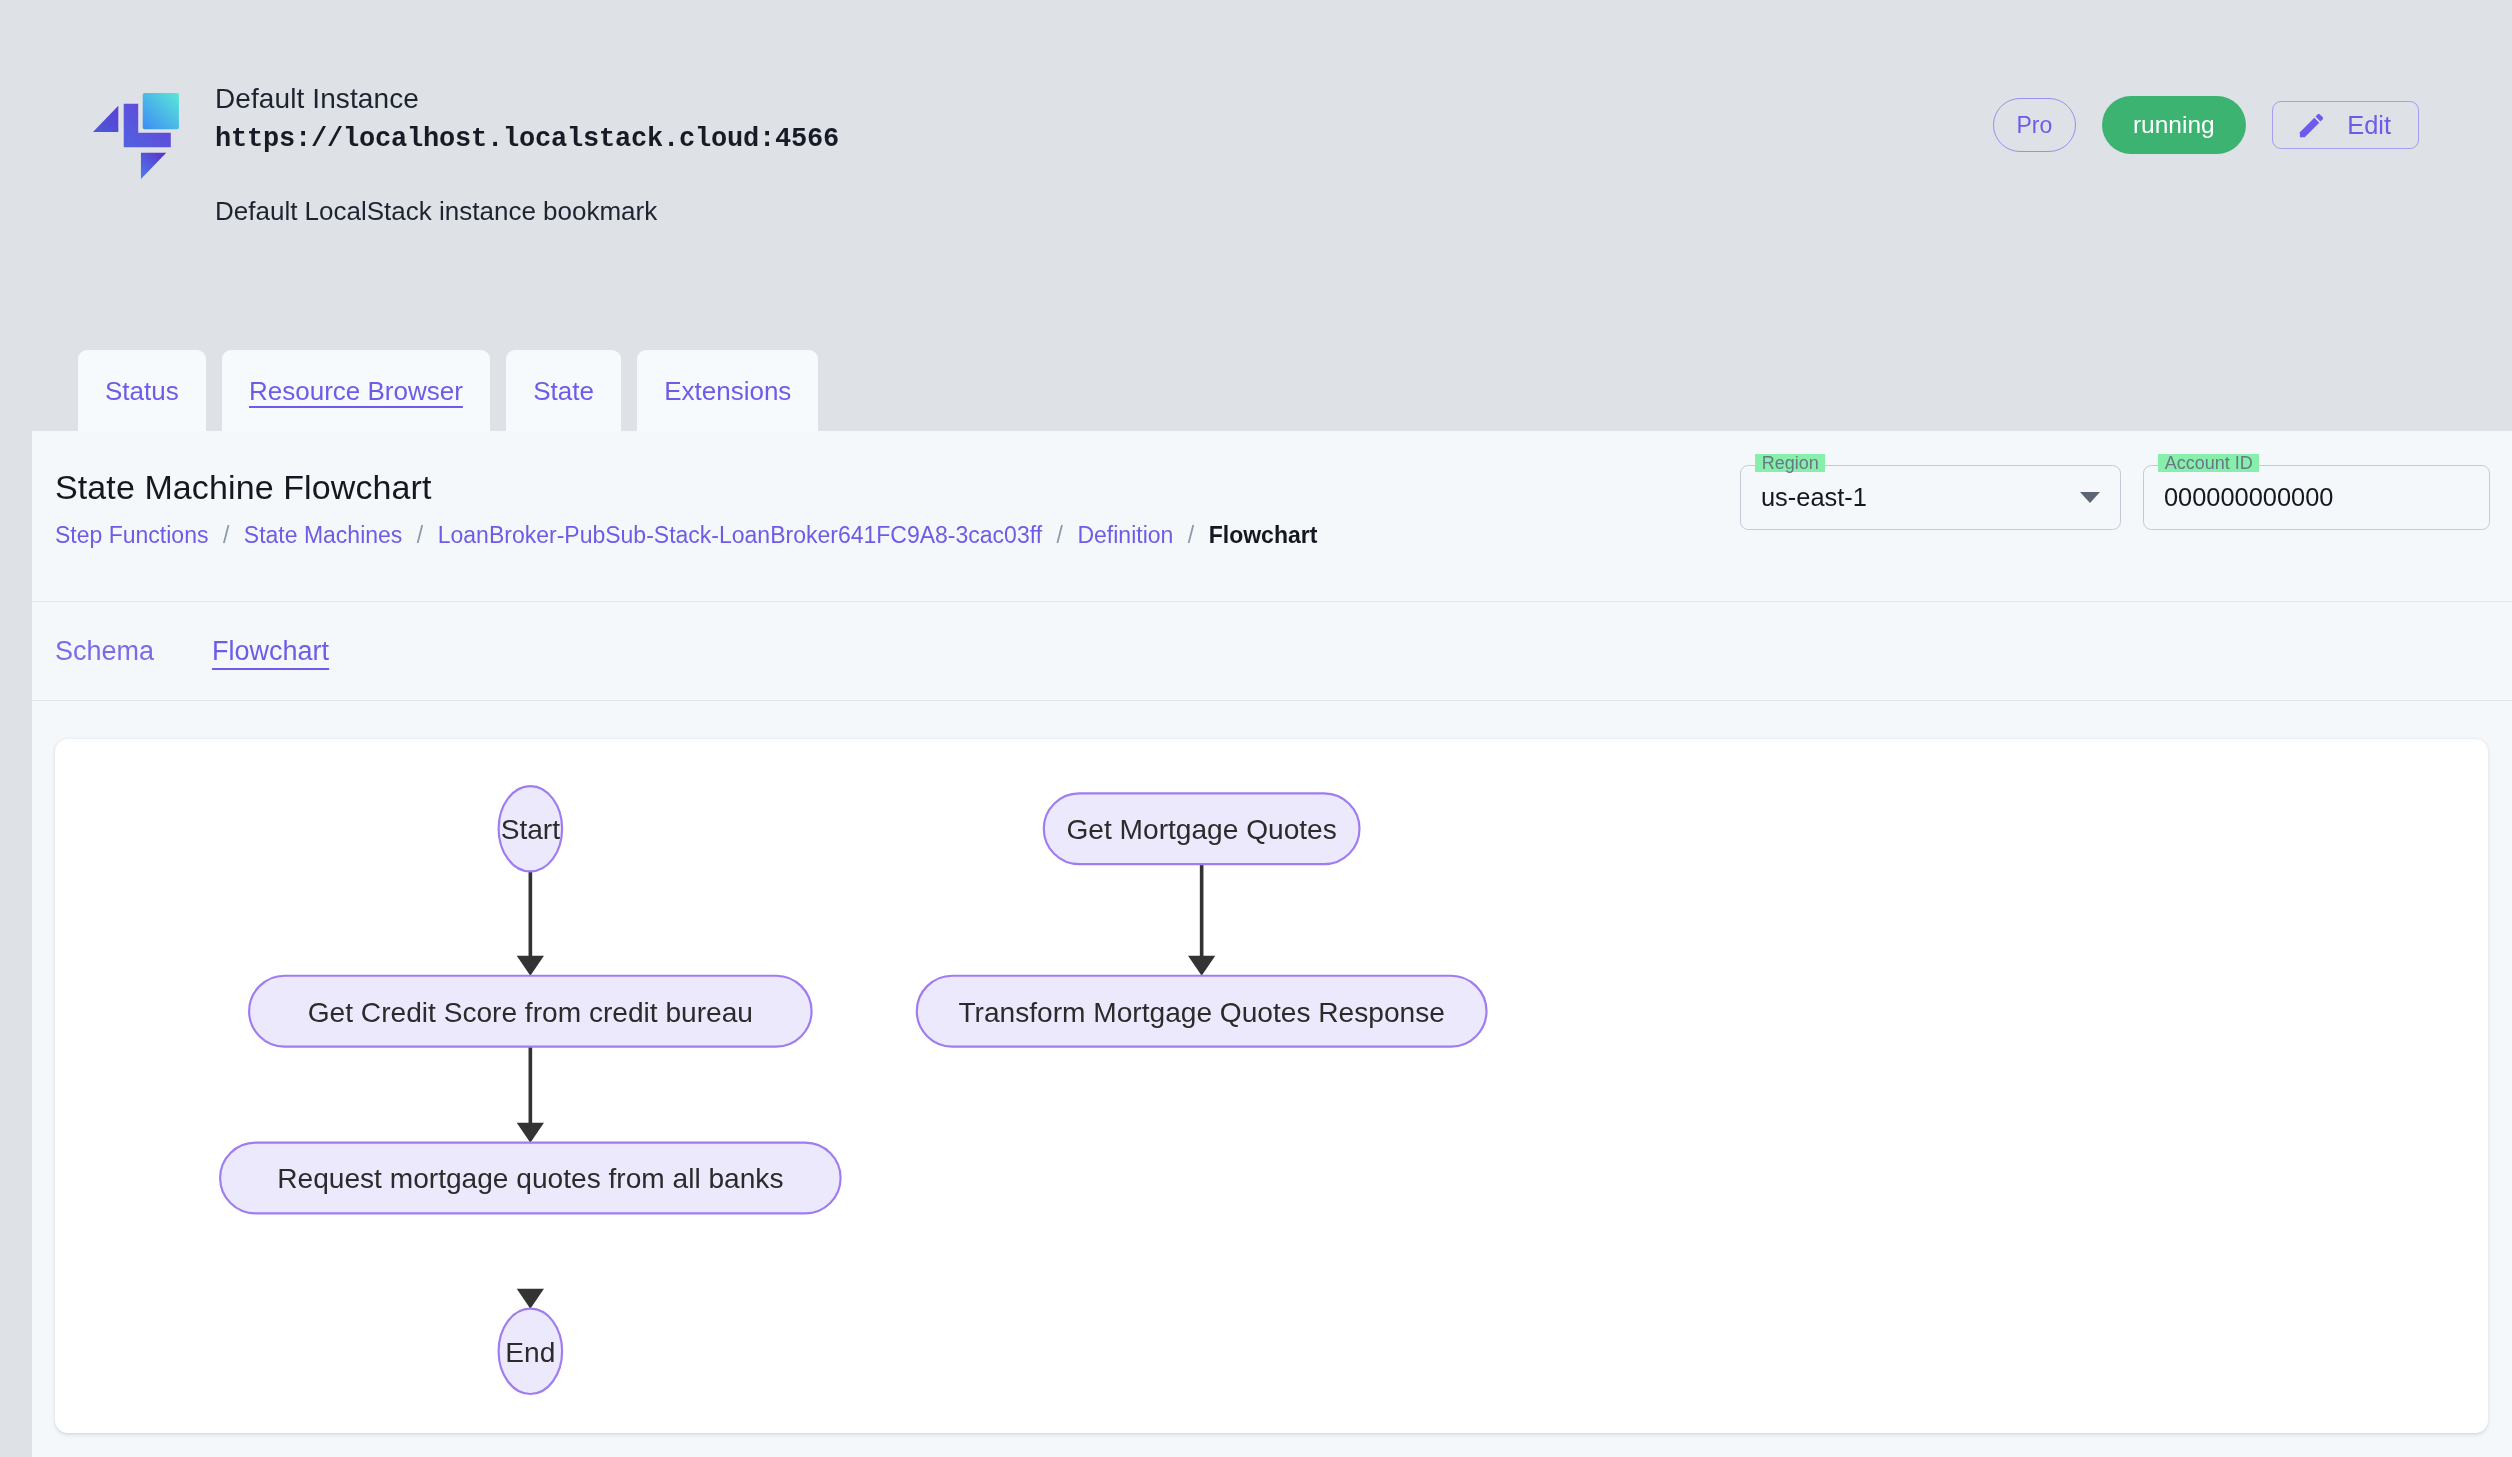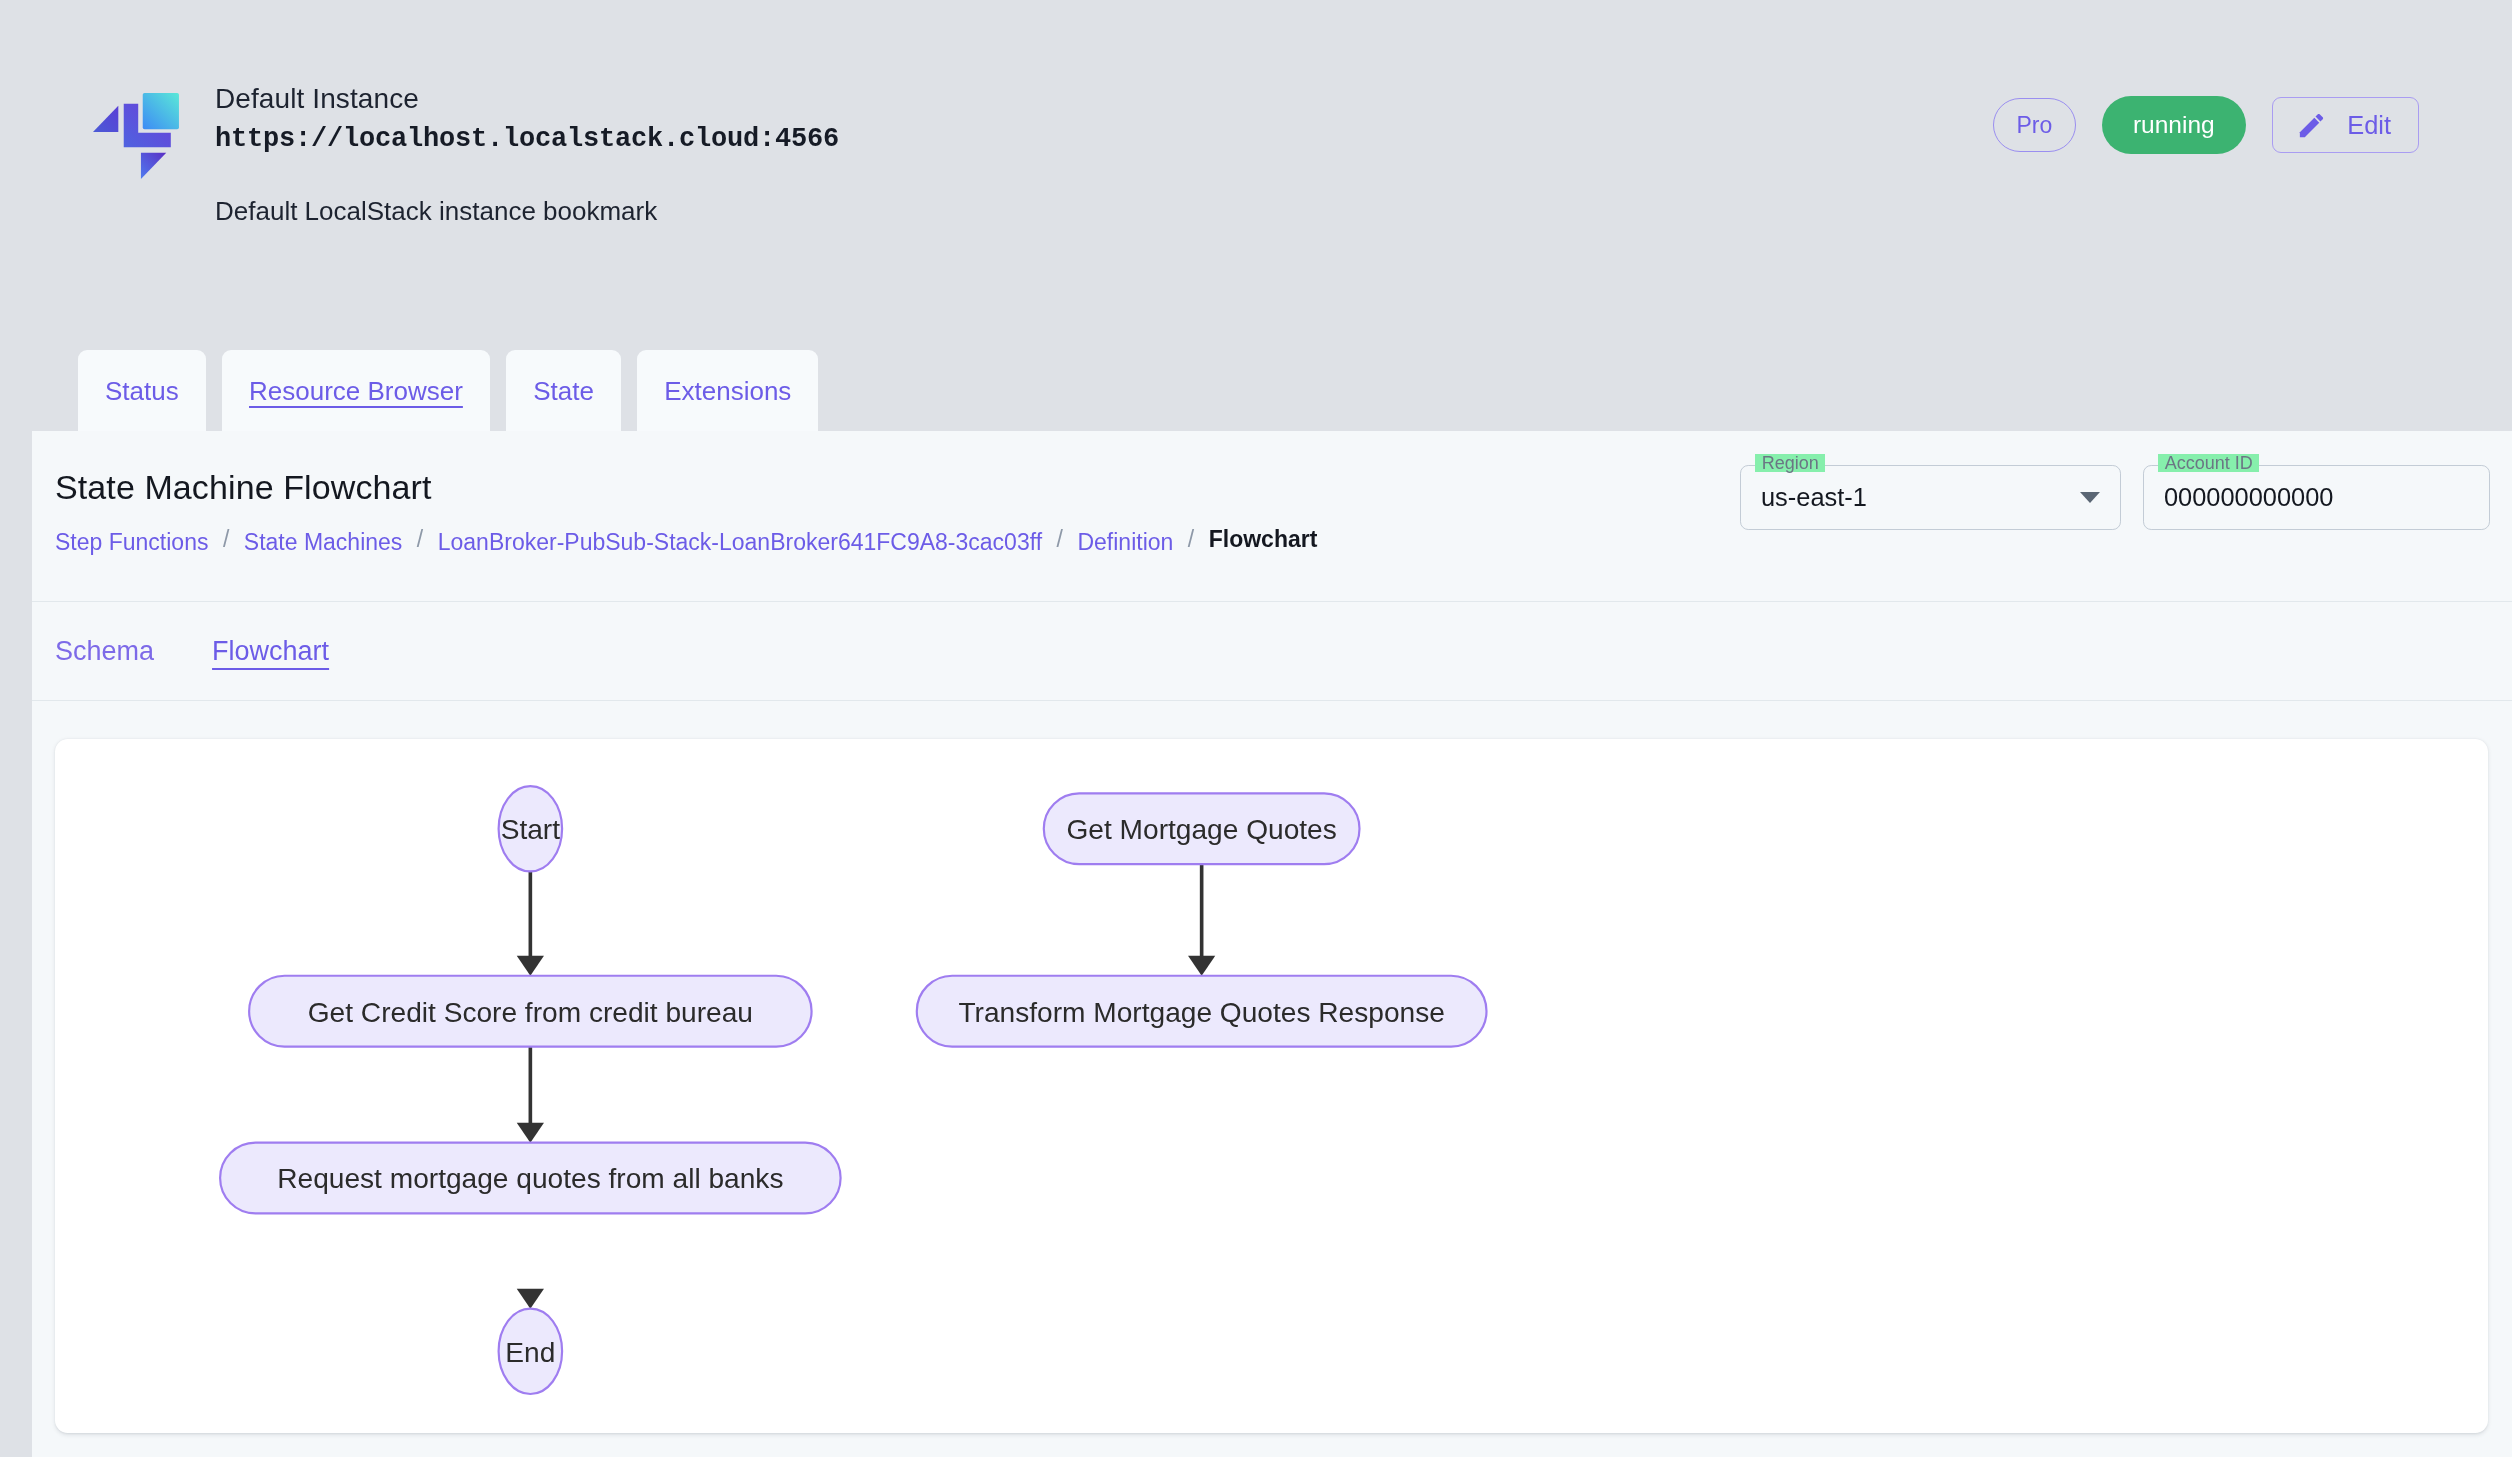--- a/index.html
+++ b/index.html
@@ -46,21 +46,21 @@
     border-radius: 27px; color: #6c5ce7; font-size: 23px;
     display: flex; align-items: center; justify-content: center;
     background: transparent;
   }
   .badge-running {
     height: 58px; padding: 0 31px; border-radius: 29px;
     background: #3cb371; color: #ffffff; font-size: 24.5px;
     display: flex; align-items: center; justify-content: center;
   }
   .btn-edit {
-    height: 56px; padding: 0 27px 0 23.6px;
+    height: 48px; padding: 0 27px 0 23.6px;
     border: 1.5px solid #a99cf2; border-radius: 9px;
     background: transparent; color: #6c5ce7; font-size: 25.4px;
     display: flex; align-items: center; gap: 20px;
     cursor: pointer;
   }
   .btn-edit .pencil { display: block; width: 31px; height: 31px; }
 
   
   .tabstrip {
     position: absolute; left: 78px; top: 350px;
@@ -87,21 +87,21 @@
   }
   .page-title {
     position: absolute; left: 23px; top: 37px;
     font-size: 34px; color: #141820; letter-spacing: 0.1px;
   }
   .breadcrumb {
     position: absolute; left: 23px; top: 93px;
     display: flex; align-items: center; gap: 14.5px;
     font-size: 23px; line-height: 1;
   }
-  .crumb { color: #6c5ce7; cursor: pointer; white-space: nowrap; margin-top: 7px; }
+  .crumb { color: #6c5ce7; cursor: pointer; white-space: nowrap; }
   .crumb-sep { color: #8e99a8; }
   .crumb-current { color: #141820; font-weight: 600; white-space: nowrap; }
 
   .selectors {
     position: absolute; right: 22px; top: 34px;
     display: flex; align-items: flex-start; gap: 22px;
   }
   .field { position: relative; }
   .field-box {
     height: 65px; border: 1.3px solid #c3ccd6; border-radius: 8.2px;

